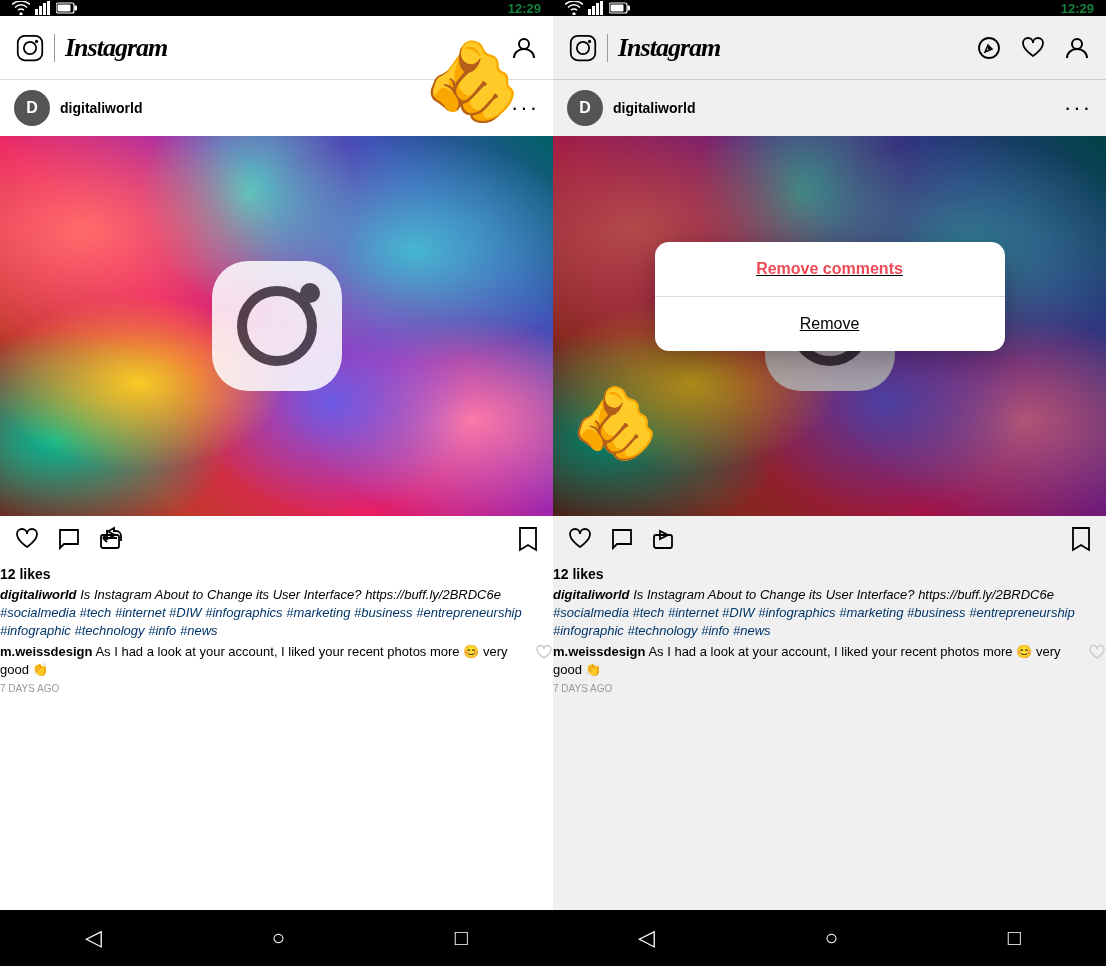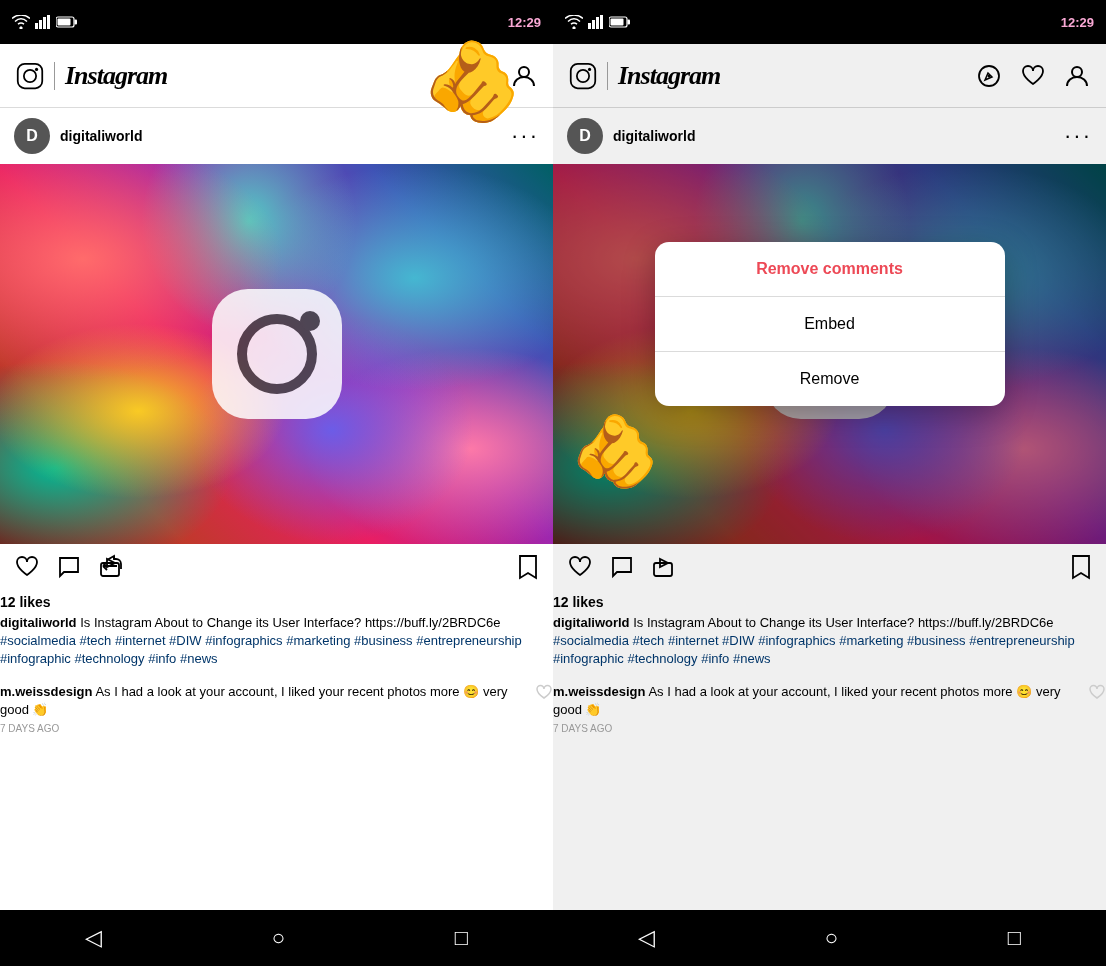--- a/index.html
+++ b/index.html
@@ -21,22 +21,22 @@
       overflow: hidden;
     }
 
     .phone-panel.right {
       background: #e8e8e8;
     }
 
     
     .status-bar {
       background: #000;
-      color: #f9a8d4;
-      height: 44px;
+      color: #15803d;
+      height: 16px;
       display: flex;
       align-items: center;
       justify-content: flex-end;
       padding: 0 12px;
       gap: 6px;
       font-size: 13px;
       font-weight: 600;
       flex-shrink: 0;
     }
 
@@ -217,21 +217,22 @@
     .likes-count {
       font-weight: 700;
       font-size: 14px;
       margin-bottom: 4px;
     }
 
     .caption {
       font-size: 13px;
       line-height: 1.4;
       color: #000;
-      margin-bottom: 14px;
+      margin-bottom: 2px;
+      font-style: italic;
     }
 
     .caption strong {
       font-weight: 700;
     }
 
     .caption .hashtag {
       color: #003569;
     }
 
@@ -299,20 +300,21 @@
       justify-content: center;
     }
 
     .action-sheet {
       background: #fff;
       border-radius: 14px;
       width: 350px;
       overflow: hidden;
       box-shadow: 0 8px 32px rgba(0,0,0,0.3);
       margin-top: -60px;
+      text-decoration: underline;
     }
 
     .action-sheet-title {
       text-align: center;
       padding: 18px 16px;
       font-size: 16px;
       font-weight: 700;
       color: #ed4956;
       border-bottom: 1px solid #dbdbdb;
     }
@@ -513,21 +515,20 @@
         <circle cx="80" cy="80" r="35" stroke="#444" stroke-width="10" fill="none"></circle>
         <circle cx="113" cy="47" r="10" fill="#444"></circle>
       </svg>
     </div>
 
     <div class="modal-overlay">
 
       <div style="position:absolute; left:18px; top:calc(50% + 55px); font-size:72px; z-index:25; transform: scaleX(-1);">🫵</div>
       <div class="action-sheet">
         <div class="action-sheet-title">Remove comments</div>
-        <div class="action-sheet-item">Embed</div>
         <div class="action-sheet-item">Remove</div>
       </div>
     </div>
   </div>
 
   <div class="post-actions">
     <div class="action-icons-left">
       <svg class="action-icon" viewBox="0 0 26 26" fill="none">
         <path d="M13 21S3 14.5 3 8a5 5 0 0 1 10 0 5 5 0 0 1 10 0c0 6.5-10 13-10 13z" stroke="#000" stroke-width="1.8"></path>
       </svg>

